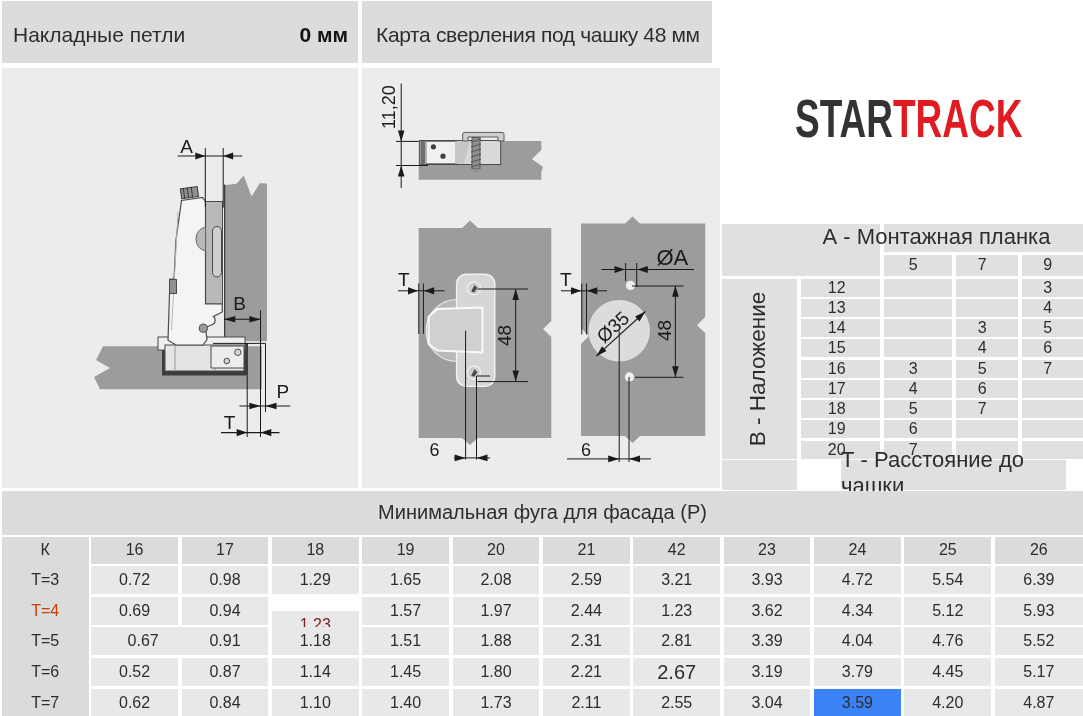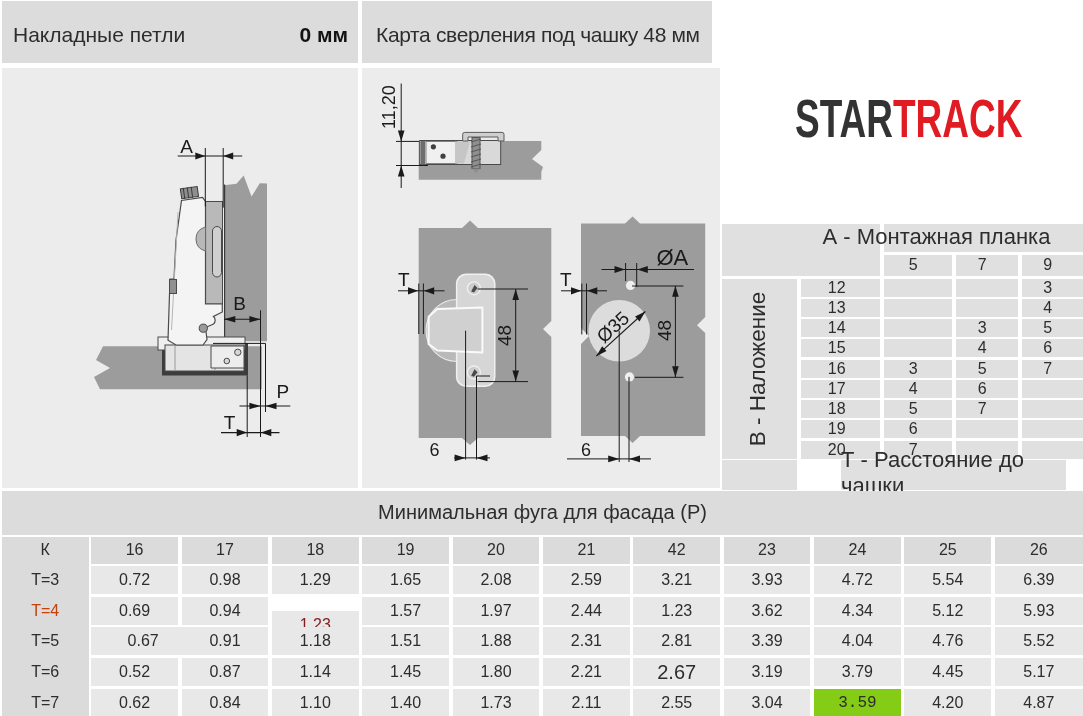--- a/index.html
+++ b/index.html
@@ -389,15 +389,15 @@
 
 <div class="cell" style="left:2px;top:688.8px;width:86.5px;height:28px;font-size:16px;color:#2d2d2d;">Т=7</div>
 <div class="cell" style="left:91.2px;top:688.8px;width:86.8px;height:28px;background:#e8e8e8;font-size:16px;color:#2d2d2d;">0.62</div>
 <div class="cell" style="left:181.6px;top:688.8px;width:86.8px;height:28px;background:#e8e8e8;font-size:16px;color:#2d2d2d;">0.84</div>
 <div class="cell" style="left:271.9px;top:688.8px;width:86.8px;height:28px;background:#e8e8e8;font-size:16px;color:#2d2d2d;">1.10</div>
 <div class="cell" style="left:362.2px;top:688.8px;width:86.8px;height:28px;background:#e8e8e8;font-size:16px;color:#2d2d2d;">1.40</div>
 <div class="cell" style="left:452.6px;top:688.8px;width:86.8px;height:28px;background:#e8e8e8;font-size:16px;color:#2d2d2d;">1.73</div>
 <div class="cell" style="left:543.0px;top:688.8px;width:86.8px;height:28px;background:#e8e8e8;font-size:16px;color:#2d2d2d;">2.11</div>
 <div class="cell" style="left:633.3px;top:688.8px;width:86.8px;height:28px;background:#e8e8e8;font-size:16px;color:#2d2d2d;">2.55</div>
 <div class="cell" style="left:723.6px;top:688.8px;width:86.8px;height:28px;background:#e8e8e8;font-size:16px;color:#2d2d2d;">3.04</div>
-<div class="cell" style="left:814.0px;top:688.8px;width:86.8px;height:28px;background:#84cc16;font-size:16px;color:#2d2d2d;font-family:Liberation Mono, monospace;">3.59</div>
+<div class="cell" style="left:814.0px;top:688.8px;width:86.8px;height:28px;background:#3b82f6;font-size:16px;color:#2d2d2d;">3.59</div>
 <div class="cell" style="left:904.4px;top:688.8px;width:86.8px;height:28px;background:#e8e8e8;font-size:16px;color:#2d2d2d;">4.20</div>
 <div class="cell" style="left:994.7px;top:688.8px;width:88.3px;height:28px;background:#e8e8e8;font-size:16px;color:#2d2d2d;">4.87</div>
 
 </body></html>

